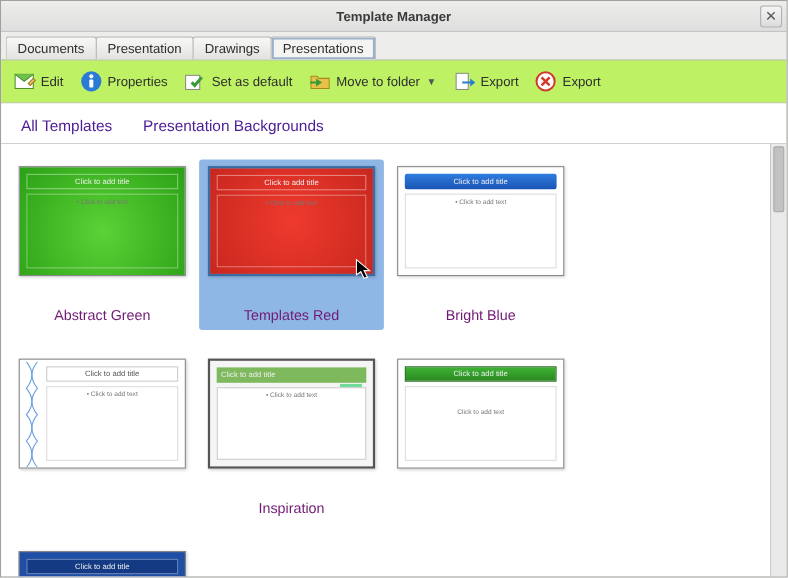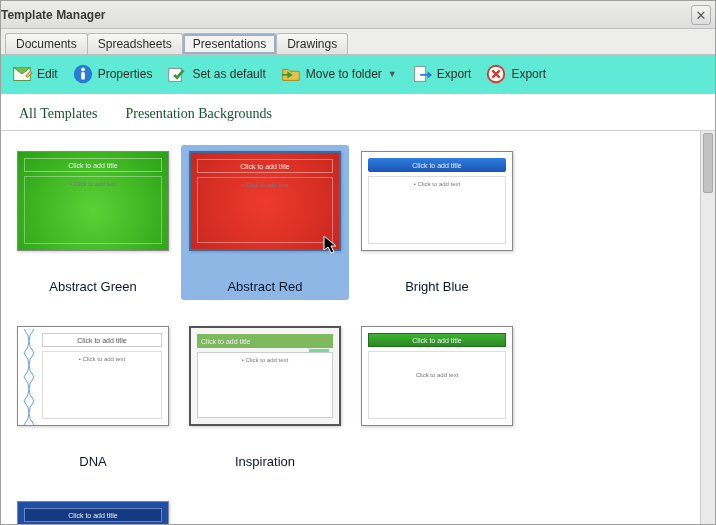--- a/index.html
+++ b/index.html
@@ -14,21 +14,21 @@
   border: 1px solid #a0a0a0;
   display: flex;
   flex-direction: column;
 }
 .titlebar {
   height: 28px;
   background: linear-gradient(#ededeb, #dedede);
   border-bottom: 1px solid #c0c0c0;
   display: flex;
   align-items: center;
-  justify-content: flex-start;
+  justify-content: center;
   position: relative;
 }
 .titlebar-title { font-weight: bold; color: #3a3a3a; }
 .close-btn {
   position: absolute;
   right: 4px;
   top: 4px;
   width: 20px;
   height: 20px;
   background: linear-gradient(#f5f5f5,#dcdcdc);
@@ -61,21 +61,21 @@
   box-shadow: 0 0 0 2px #9ab0cc inset;
   z-index: 2;
 }
 .toolbar {
   display: flex;
   align-items: center;
   gap: 14px;
   padding: 8px 10px;
   border-top: 1px solid #c0c0c0;
   border-bottom: 1px solid #c0c0c0;
-  background: #5eead4;
+  background: #bef264;
 }
 .tool-item {
   display: flex;
   align-items: center;
   gap: 4px;
   cursor: pointer;
 }
 .icon {
   width: 22px;
   height: 22px;
@@ -89,22 +89,21 @@
   color: #555;
   margin-left: 2px;
 }
 .breadcrumb {
   display: flex;
   gap: 28px;
   padding: 12px 18px 8px 18px;
   background: #fff;
   border-bottom: 1px solid #d0d0d0;
   font-size: 14px;
-  color: #14532d;
-  font-family: Liberation Serif, serif;
+  color: #4c1d95;
 }
 .main-area {
   flex: 1;
   display: flex;
   background: #fff;
   overflow: hidden;
 }
 .gallery {
   flex: 1;
   padding: 10px 6px;
@@ -189,43 +188,43 @@
 .t-insp .body-box { background:#fff; border:1px solid #ccc; }
 .t-lush .thumb { background: #fff; }
 .t-lush .title-band { background: linear-gradient(#3eb233,#2a8a22); border:1px solid #1e6d18; }
 .t-lush .body-box { background:#fff; border:1px solid #ddd; text-align:center; padding-top:20px; }
 .t-metro .thumb { background: #1f4fa5; }
 .t-metro .title-band { background: #133a82; border:1px solid #6a87bc; }
 .t-metro .body-box { border:1px solid #5f7fb8; color:#cdd8ee; }
 .t-green .title-band, .t-red .title-band, .t-yellow .title-band { border:1px solid rgba(255,255,255,0.4); }
 .t-green .body-box, .t-red .body-box { border:1px solid rgba(255,255,255,0.35); }
 .t-yellow .body-box { color:#8a6500; text-align:center; padding-top:20px; border:none; }
-.template-label { font-size: 13px; color: #0f172a; margin-top: 28px; }
+.template-label { font-size: 13px; color: #701a75; margin-top: 28px; }
 .cursor {
   position: absolute;
   width: 16px;
   height: 20px;
   pointer-events: none;
 }
 </style>
 </head>
 <body>
 
 <div class="titlebar">
   <span class="titlebar-title">Template Manager</span>
   <div class="close-btn">
     <span>✕</span>
   </div>
 </div>
 
 <div class="tabs">
   <div class="tab"><span>Documents</span></div>
-  <div class="tab"><span>Spreadsheets</span></div>
+  <div class="tab"><span>Presentation</span></div>
+  <div class="tab"><span>Drawings</span></div>
   <div class="tab active"><span>Presentations</span></div>
-  <div class="tab"><span>Drawings</span></div>
 </div>
 
 <div class="toolbar">
   <div class="tool-item">
     <span class="icon">
       <svg viewBox="0 0 24 24">
           <rect x="3" y="5" width="18" height="14" fill="#fff" stroke="#4a8a2a"></rect>
           <path d="M3 5 L12 12 L21 5" fill="#6cc24a" stroke="#4a8a2a"></path>
           <path d="M16 14 L21 9 L23 11 L18 16 Z" fill="#e6c35a" stroke="#997a20"></path>
         </svg>
@@ -295,21 +294,21 @@
         <div class="body-box">• <span>Click to add text</span></div>
       </div>
       <div class="template-label">Abstract Green</div>
     </div>
 
     <div class="template t-red selected" style="position:relative;">
       <div class="thumb">
         <div class="title-band">Click to add title</div>
         <div class="body-box">• <span>Click to add text</span></div>
       </div>
-      <div class="template-label">Abstract Red</div>
+      <div class="template-label">Templates Red</div>
       <svg class="cursor" style="left:142px; top:90px;" viewBox="0 0 16 20">
           <path d="M1 1 L1 15 L5 12 L8 18 L11 17 L8 11 L13 11 Z" fill="#000" stroke="#fff" stroke-width="1"></path>
         </svg>
     </div>
 
 
     <div class="template t-blue">
       <div class="thumb">
         <div class="title-band">Click to add title</div>
         <div class="body-box">• <span>Click to add text</span></div>
@@ -319,21 +318,20 @@
 
     <div class="template t-dna">
       <div class="thumb">
         <svg class="dna-strand" viewBox="0 0 18 96">
             <path d="M4 0 Q14 12 4 24 Q14 36 4 48 Q14 60 4 72 Q14 84 4 96" stroke="#6aa0e0" fill="none" stroke-width="1"></path>
             <path d="M14 0 Q4 12 14 24 Q4 36 14 48 Q4 60 14 72 Q4 84 14 96" stroke="#6aa0e0" fill="none" stroke-width="1"></path>
           </svg>
         <div class="title-band" style="left:24px;">Click to add title</div>
         <div class="body-box" style="left:24px;">• <span>Click to add text</span></div>
       </div>
-      <div class="template-label">DNA</div>
     </div>
 
     <div class="template t-insp">
       <div class="thumb">
         <div class="title-band">Click to add title</div>
         <div class="insp-tab"></div>
         <div class="body-box">• <span>Click to add text</span></div>
       </div>
       <div class="template-label">Inspiration</div>
     </div>

